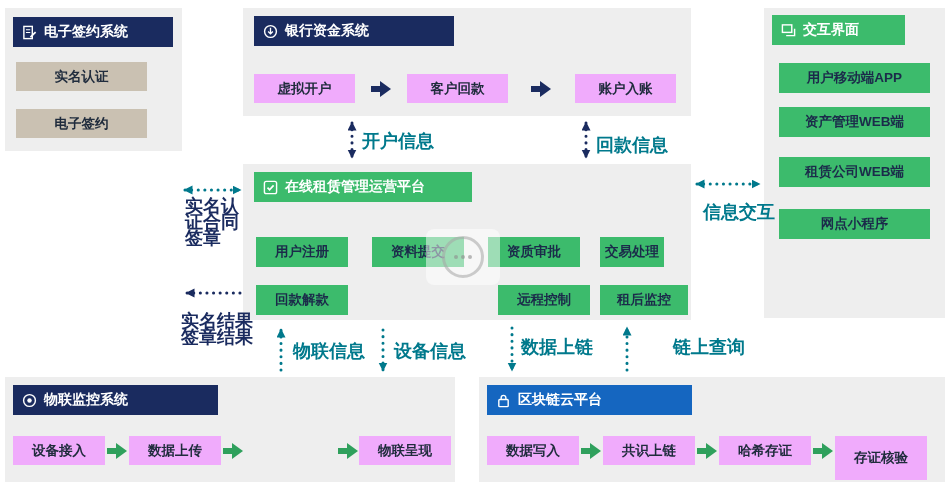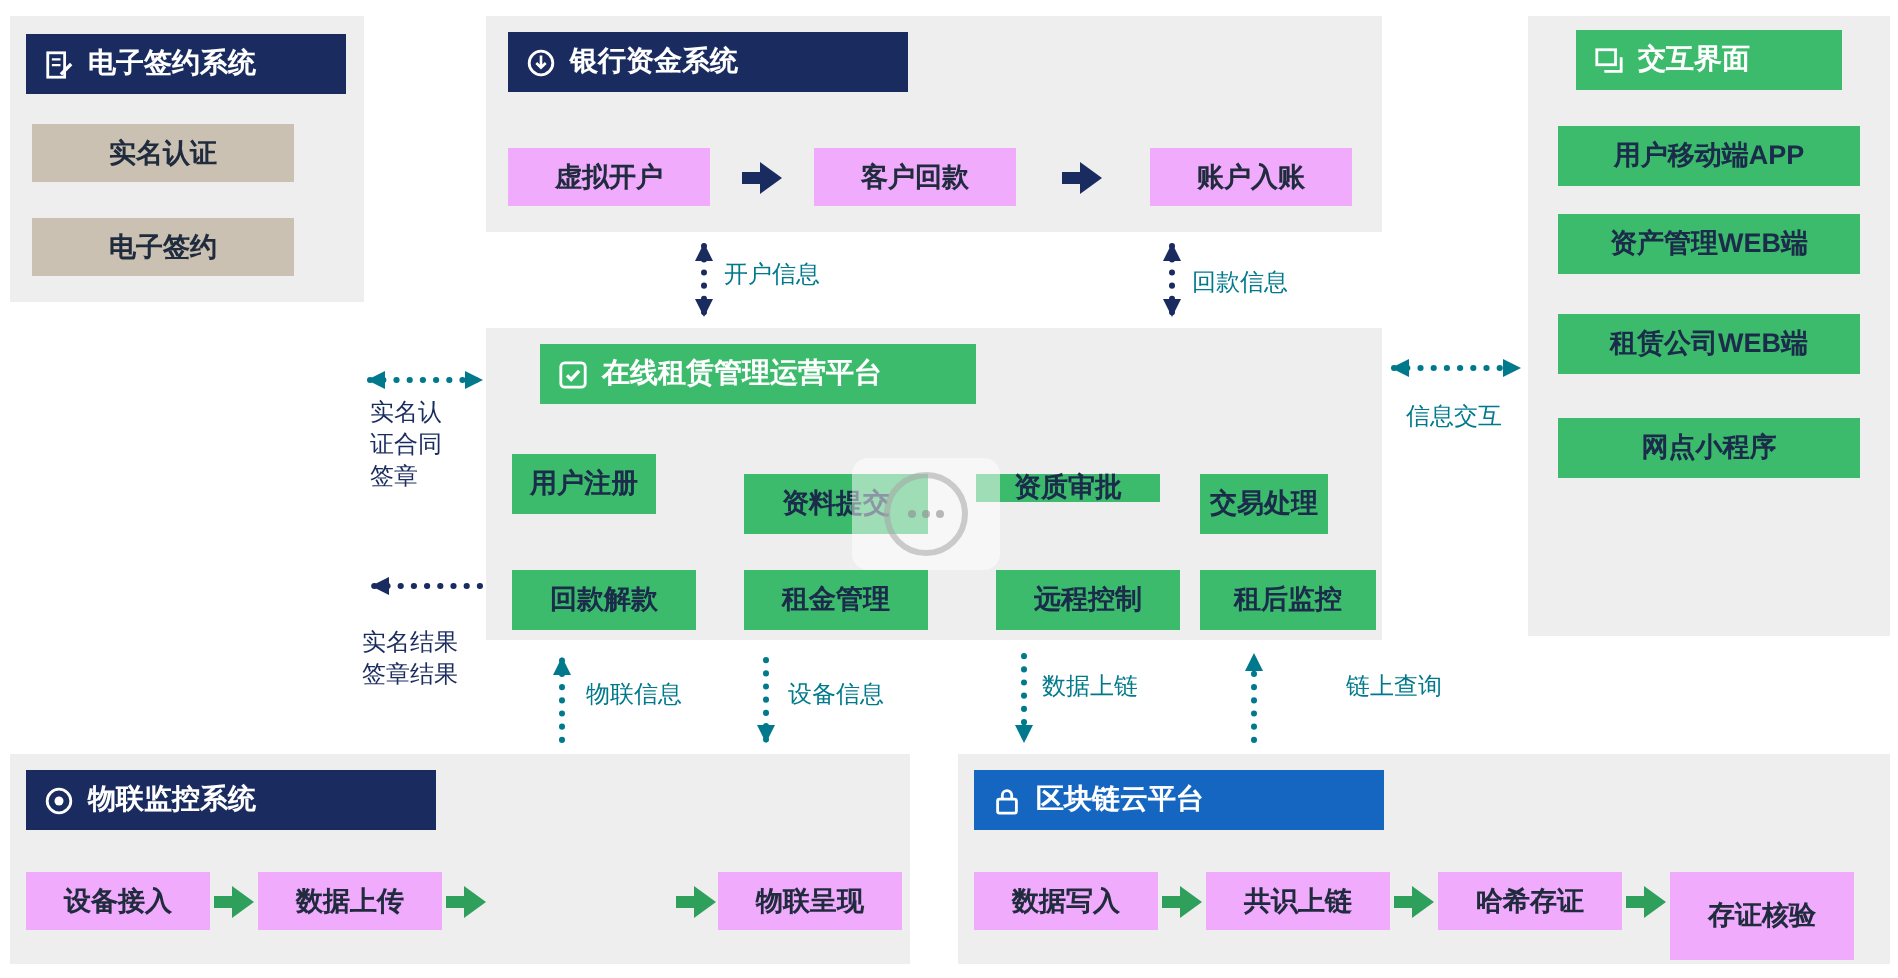--- a/index.html
+++ b/index.html
@@ -2,34 +2,34 @@
 <html><head>
 <meta charset="utf-8">
 <style>
   html,body{margin:0;padding:0;background:#fff;}
   .stage{position:relative;width:949px;height:489px;background:#ffffff;
          font-family:"Liberation Sans","DejaVu Sans",sans-serif;overflow:hidden;}
   .panel{position:absolute;background:#eeeeee;}
   .hdr{position:absolute;display:flex;align-items:center;gap:7px;color:#fff;
        font-weight:bold;font-size:14px;padding:0 9px;box-sizing:border-box;z-index:3;}
   .navy-bg{background:#1a2b5f;}
-  .green-bg{background:#3cbb6c;margin-left:16px;}
+  .green-bg{background:#3cbb6c;}
   .blue-bg{background:#1566c0;}
   .box{position:absolute;display:flex;align-items:center;justify-content:center;
        font-size:13.5px;font-weight:600;box-sizing:border-box;z-index:3;}
   .gray-box{background:#f0abfc;color:#202c3d;}
   .tan-box{background:#cac1b2;color:#202c3d;}
   .green-box{background:#3cbb6c;color:#1b2b4a;}
   .blk-arrow{position:absolute;width:20px;height:16px;z-index:3;}
   .blk-arrow::before{content:"";position:absolute;left:0;top:5px;width:9px;height:6px;background:currentColor;}
   .blk-arrow::after{content:"";position:absolute;left:9px;top:0;width:0;height:0;
        border-top:8px solid transparent;border-bottom:8px solid transparent;border-left:11px solid currentColor;}
   .navy-a{color:#1a2b5f;}
   .green-a{color:#2fa05c;}
-  .lbl{position:absolute;font-size:12px;font-weight:400;color:#00798c;white-space:nowrap;z-index:3;}
+  .lbl{position:absolute;font-size:18px;font-weight:700;color:#00798c;white-space:nowrap;z-index:3;}
   .navy-lbl{color:#1a2b5f;}
   .lbl span{display:block;line-height:16px;}
   .overlay{position:absolute;left:0;top:0;z-index:2;pointer-events:none;}
   .dot-teal{stroke:#00798c;stroke-width:3;stroke-dasharray:0.1 6.5;stroke-linecap:round;}
   .dot-navy{stroke:#1a2b5f;stroke-width:3;stroke-dasharray:0.1 6.5;stroke-linecap:round;}
   .watermark{position:absolute;width:74px;height:56px;background:rgba(255,255,255,.5);
        border-radius:8px;display:flex;align-items:center;justify-content:center;z-index:4;}
   .wm-circle{width:36px;height:36px;border-radius:50%;border:3px solid rgba(165,165,165,.55);
        display:flex;align-items:center;justify-content:center;gap:3px;}
   .wm-dot{width:4px;height:4px;border-radius:50%;background:rgba(140,140,140,.6);}
@@ -121,37 +121,34 @@
     <span>网点小程序</span>
   </div>
 
   <div class="hdr green-bg" style="left:254px;top:172px;width:218px;height:30px">
     <svg class="ic" width="15" height="15" viewBox="0 0 16 16">
       <rect x="1.5" y="1.5" width="13" height="13" rx="2" fill="none" stroke="#fff" stroke-width="1.5"></rect>
       <path d="M4.8 8.2 L7 10.4 L11.3 5.8" fill="none" stroke="#fff" stroke-width="1.8"></path>
     </svg>
     <span>在线租赁管理运营平台</span>
   </div>
-  <div class="box green-box" style="left:256px;top:227px;width:72px;height:30px">
+  <div class="box green-box" style="left:256px;top:237px;width:92px;height:30px">
     <span>用户注册</span>
   </div>
   <div class="box green-box" style="left:372px;top:237px;width:92px;height:30px">
     <span>资料提交</span>
   </div>
-  <div class="box green-box" style="left:488px;top:237px;width:92px;height:14px">
+  <div class="box green-box" style="left:488px;top:237px;width:92px;height:30px">
     <span>资质审批</span>
   </div>
   <div class="box green-box" style="left:600px;top:237px;width:64px;height:30px">
     <span>交易处理</span>
   </div>
   <div class="box green-box" style="left:256px;top:285px;width:92px;height:30px">
     <span>回款解款</span>
-  </div>
-  <div class="box green-box" style="left:372px;top:285px;width:92px;height:30px">
-    <span>租金管理</span>
   </div>
   <div class="box green-box" style="left:498px;top:285px;width:92px;height:30px">
     <span>远程控制</span>
   </div>
   <div class="box green-box" style="left:600px;top:285px;width:88px;height:30px">
     <span>租后监控</span>
   </div>
 
   <div class="hdr navy-bg" style="left:13px;top:385px;width:205px;height:30px">
     <svg class="ic" width="15" height="15" viewBox="0 0 16 16">

